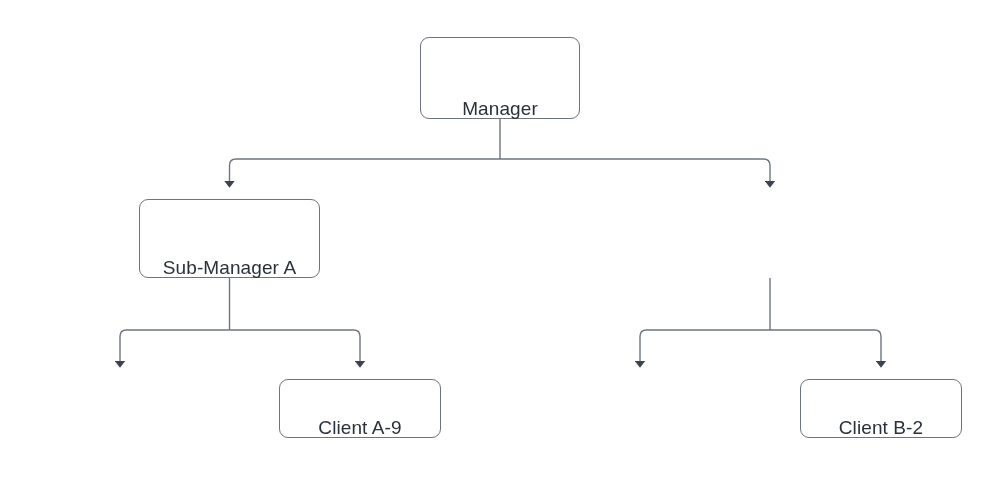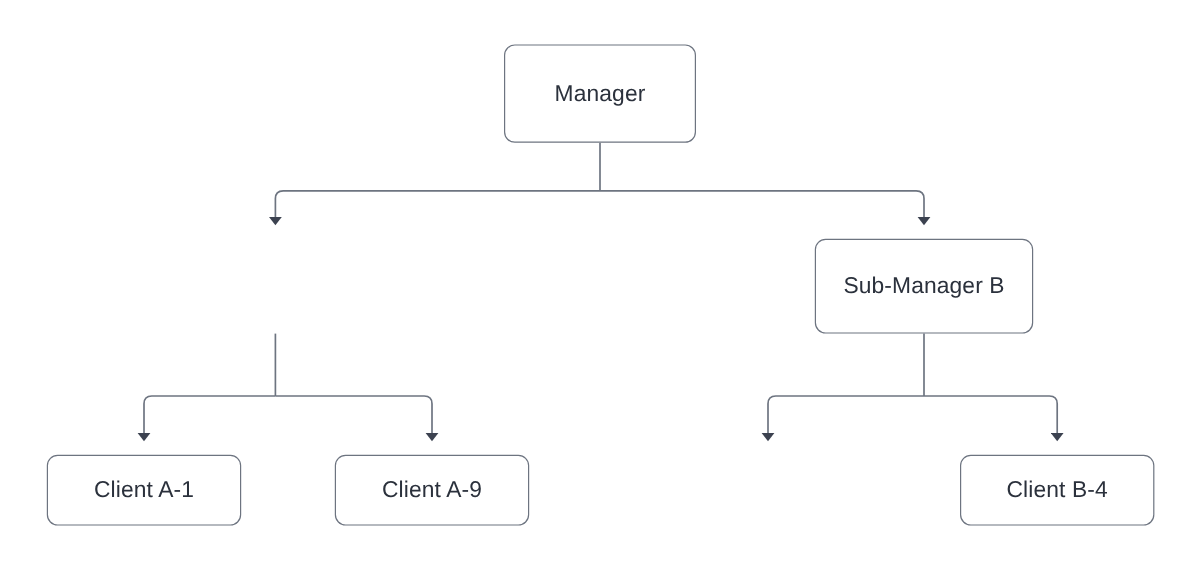--- a/index.html
+++ b/index.html
@@ -23,21 +23,21 @@
     position: absolute;
     left: 0;
     top: 0;
     width: 1000px;
     height: 480px;
   }
   .node {
     position: absolute;
     box-sizing: border-box;
     display: flex;
-    align-items: center;
+    align-items: flex-end;
     justify-content: center;
     background: #ffffff;
     border: 1.4px solid #6d7480;
     border-radius: 9px;
     color: #2b313c;
     font-size: 19px;
     line-height: 1;
     letter-spacing: 0.1px;
     white-space: nowrap;
     z-index: 2;
@@ -77,31 +77,28 @@
       <path d="M 770 330 L 646.5 330 Q 640 330 640 336.5 L 640 364" marker-end="url(#arrowhead)"></path>
 
       <path d="M 770 330 L 874.5 330 Q 881 330 881 336.5 L 881 364" marker-end="url(#arrowhead)"></path>
     </g>
   </svg>
 
   <div class="node" style="left: 420px; top: 37px; width: 160px; height: 82px; border-color: rgb(109, 116, 128); background: rgb(255, 255, 255); color: rgb(43, 49, 60);">
     <span class="node-label">Manager</span>
   </div>
 
-
-  <div class="node" style="left: 679px; top: 199px; width: 182px; height: 79px; border-color: rgb(109, 116, 128); background: rgb(255, 255, 255); color: rgb(43, 49, 60);">
-    <span class="node-label">Sub-Manager B</span>
+  <div class="node" style="left: 139px; top: 199px; width: 181px; height: 79px; border-color: rgb(109, 116, 128); background: rgb(255, 255, 255); color: rgb(43, 49, 60);">
+    <span class="node-label">Sub-Manager A</span>
   </div>
 
-  <div class="node" style="left: 39px; top: 379px; width: 162px; height: 59px; border-color: rgb(109, 116, 128); background: rgb(255, 255, 255); color: rgb(43, 49, 60);">
-    <span class="node-label">Client A-1</span>
-  </div>
+
 
   <div class="node" style="left: 279px; top: 379px; width: 162px; height: 59px; border-color: rgb(109, 116, 128); background: rgb(255, 255, 255); color: rgb(43, 49, 60);">
     <span class="node-label">Client A-9</span>
   </div>
 
 
   <div class="node" style="left: 800px; top: 379px; width: 162px; height: 59px; border-color: rgb(109, 116, 128); background: rgb(255, 255, 255); color: rgb(43, 49, 60);">
-    <span class="node-label">Client B-4</span>
+    <span class="node-label">Client B-2</span>
   </div>
 
 </div>
 
 </body></html>

